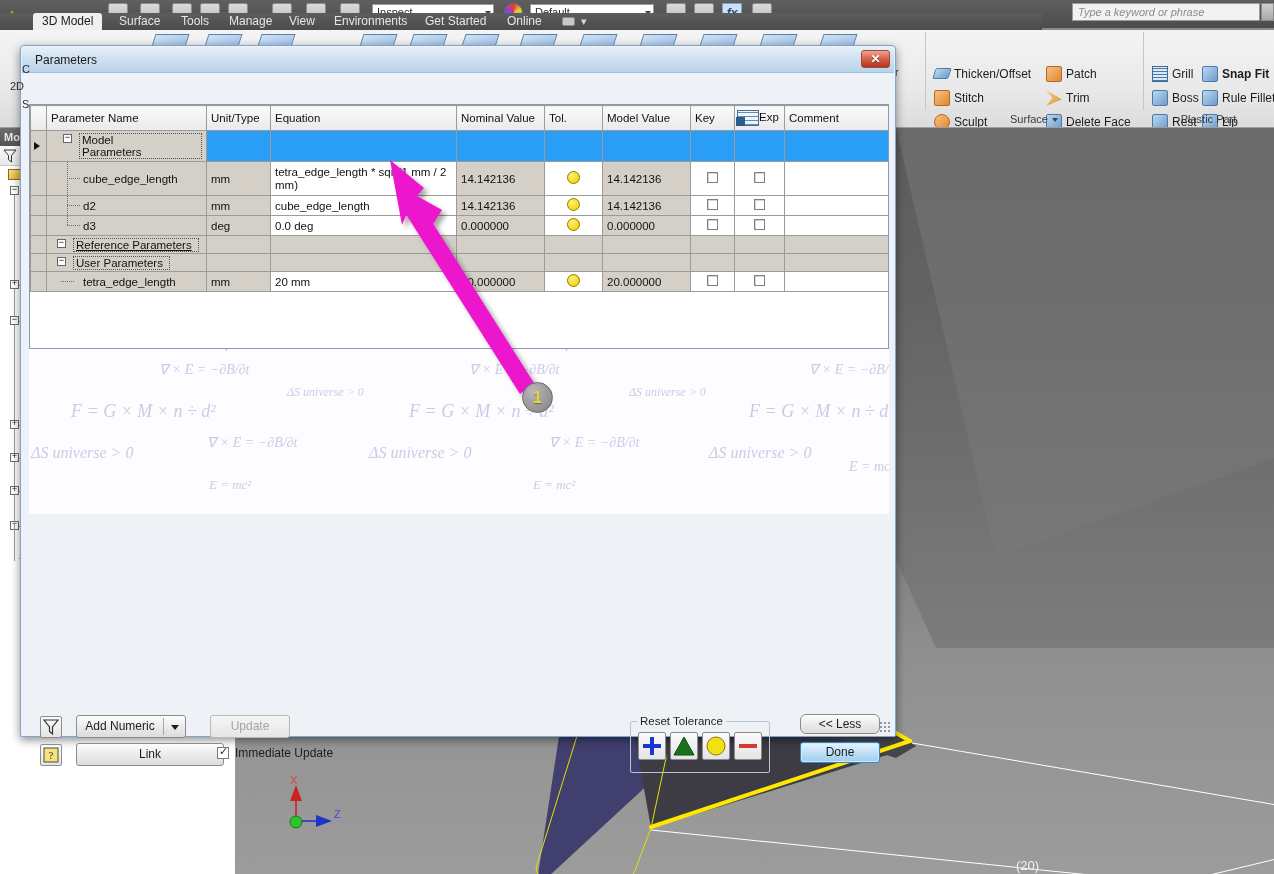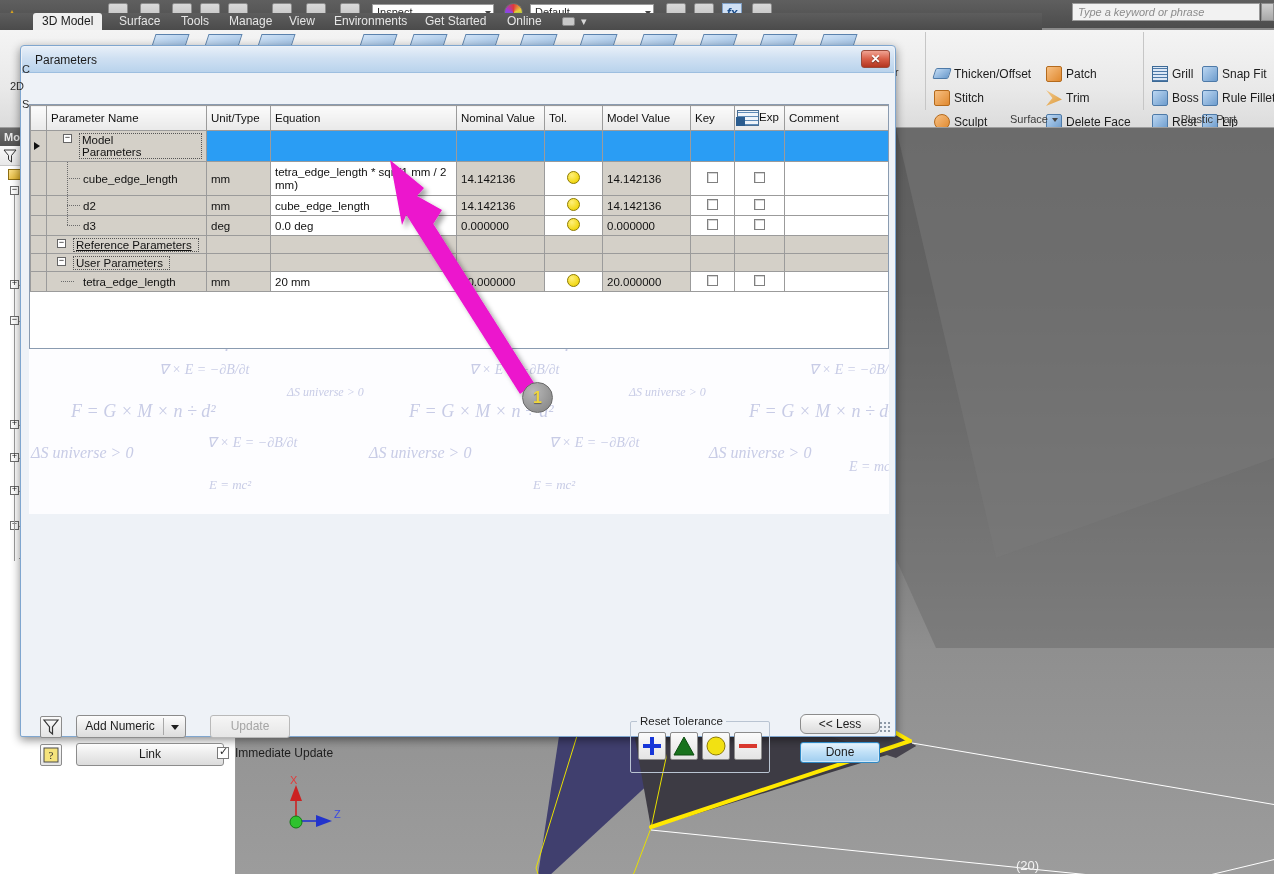--- a/index.html
+++ b/index.html
@@ -458,21 +458,21 @@
     <span>Grill</span>
   </div>
   <div class="ritem" style="left:1150px; top:57px;">
     <span class="gi ic-blue"></span>
     <span>Boss</span>
   </div>
   <div class="ritem" style="left:1150px; top:81px;">
     <span class="gi ic-blue"></span>
     <span>Rest</span>
   </div>
-  <div class="ritem" style="left:1200px; top:33px;">
+  <div class="ritem" style="left:1200px; top:33px;font-weight:bold;">
     <span class="gi ic-blue"></span>
     <span>Snap Fit</span>
   </div>
   <div class="ritem" style="left:1200px; top:57px;">
     <span class="gi ic-blue"></span>
     <span>Rule Fillet</span>
   </div>
   <div class="ritem" style="left:1200px; top:81px;">
     <span class="gi ic-blue"></span>
     <span>Lip</span>

